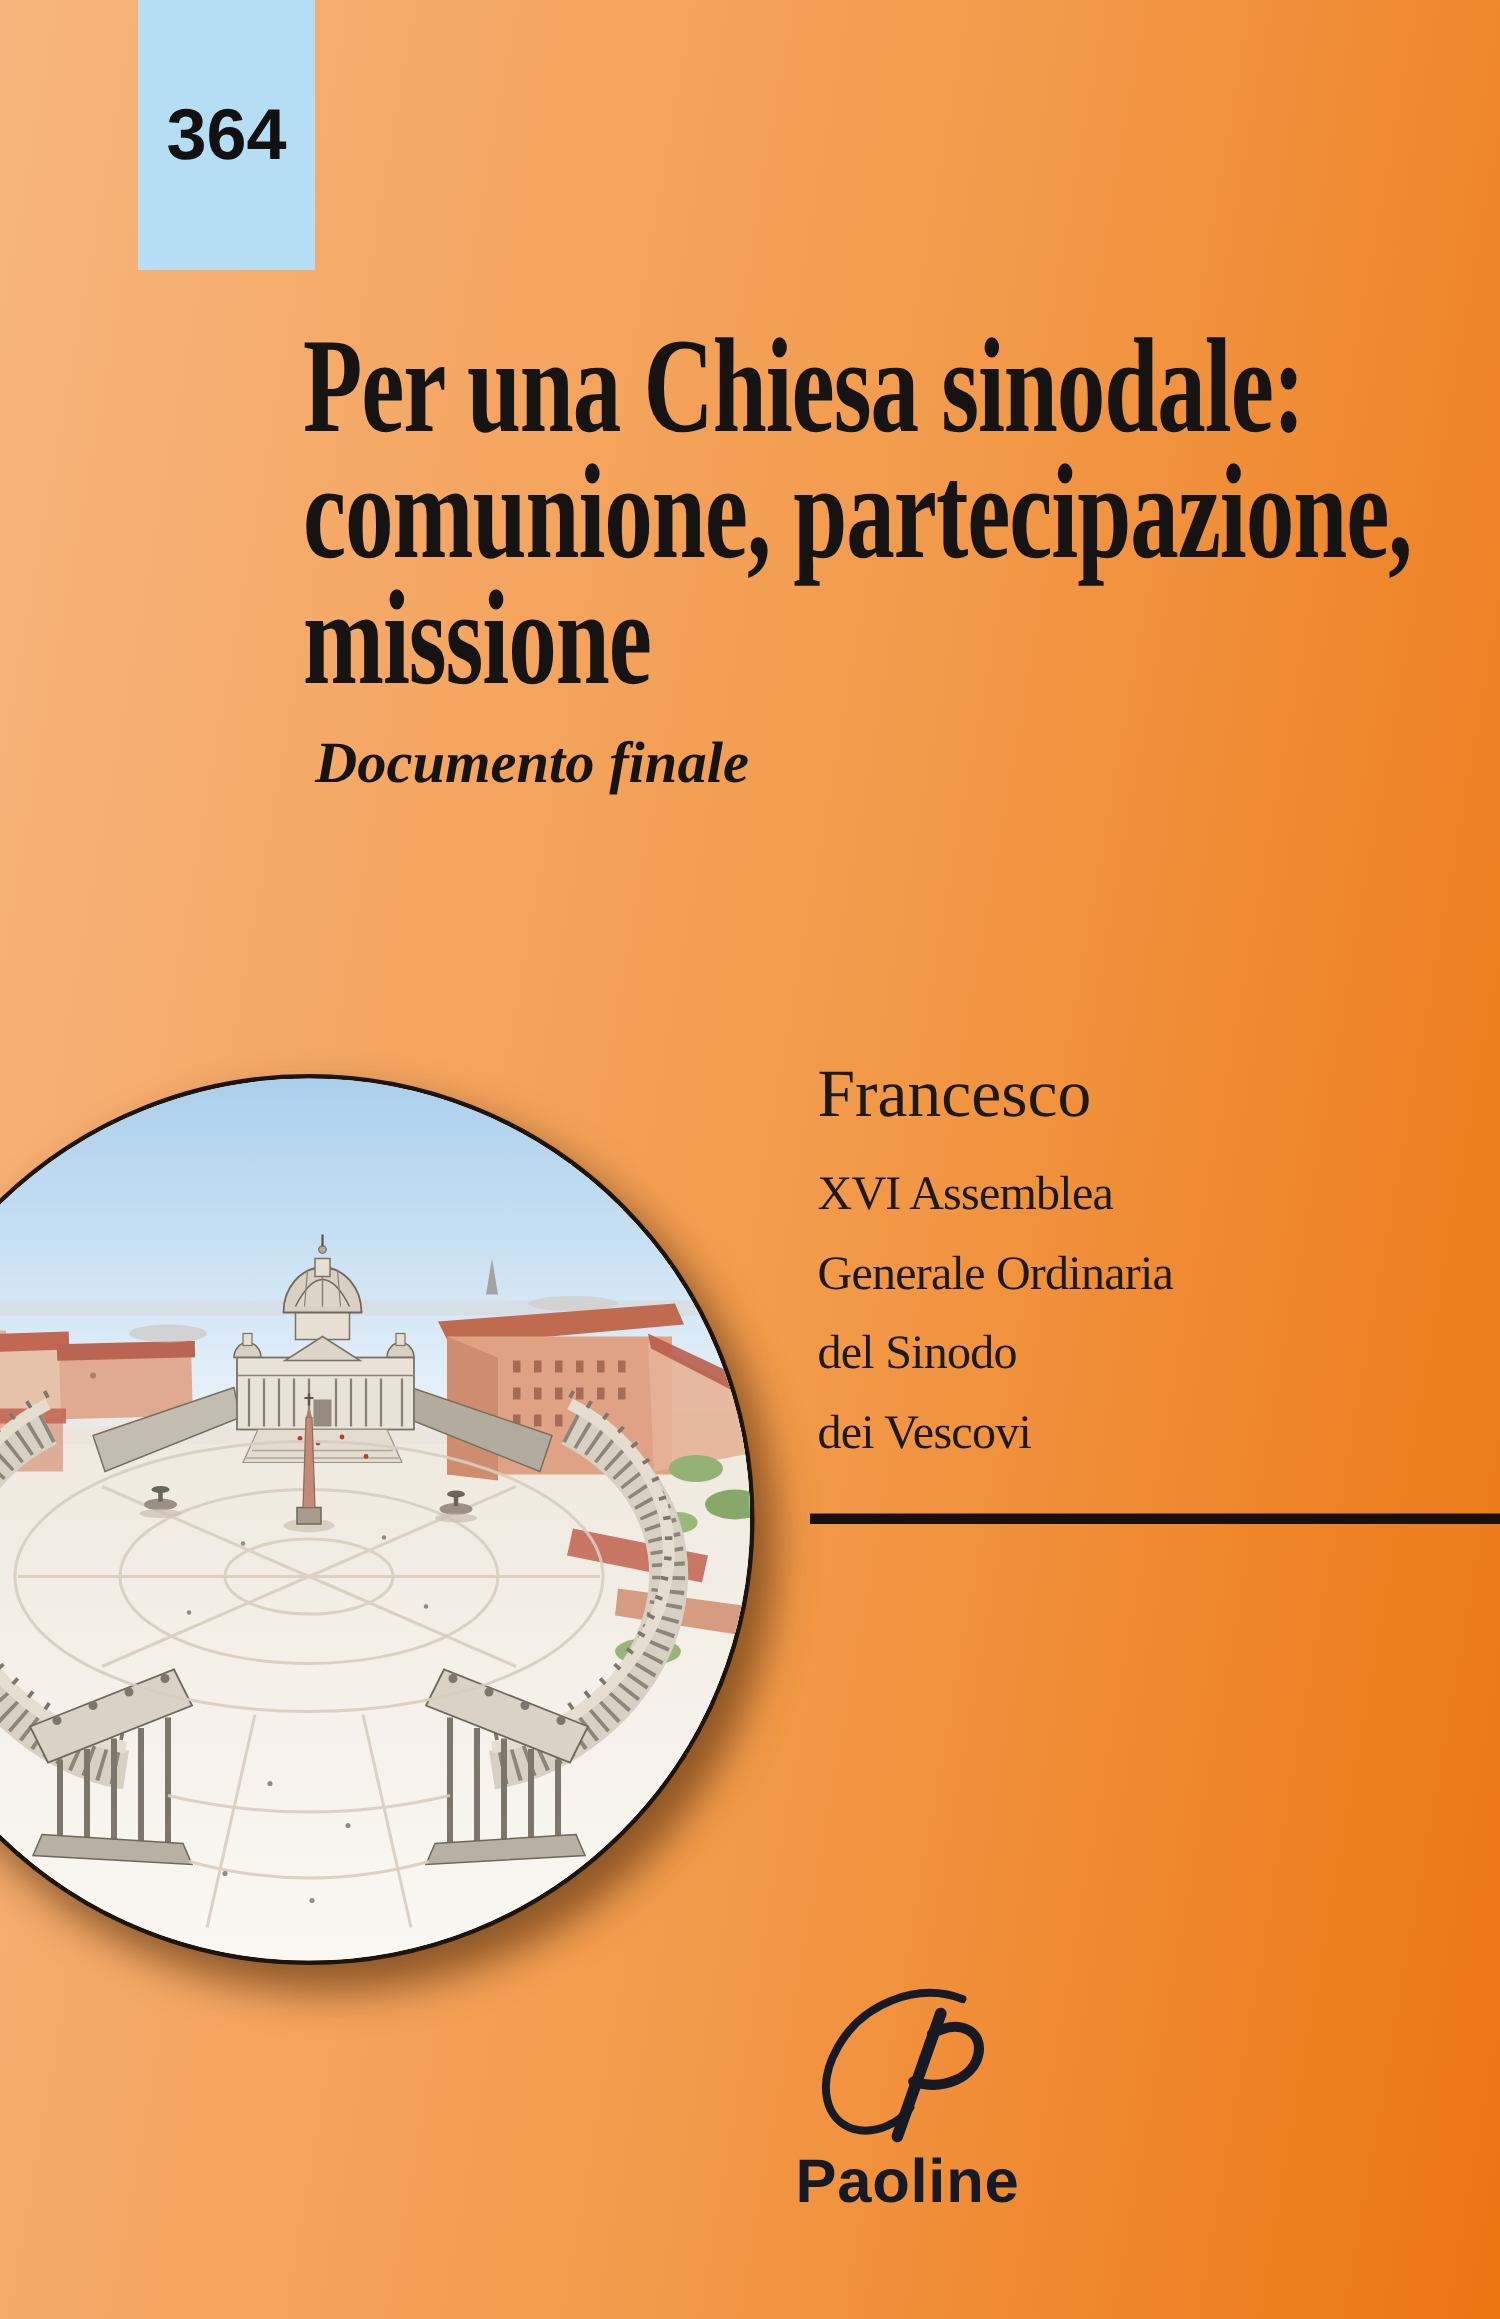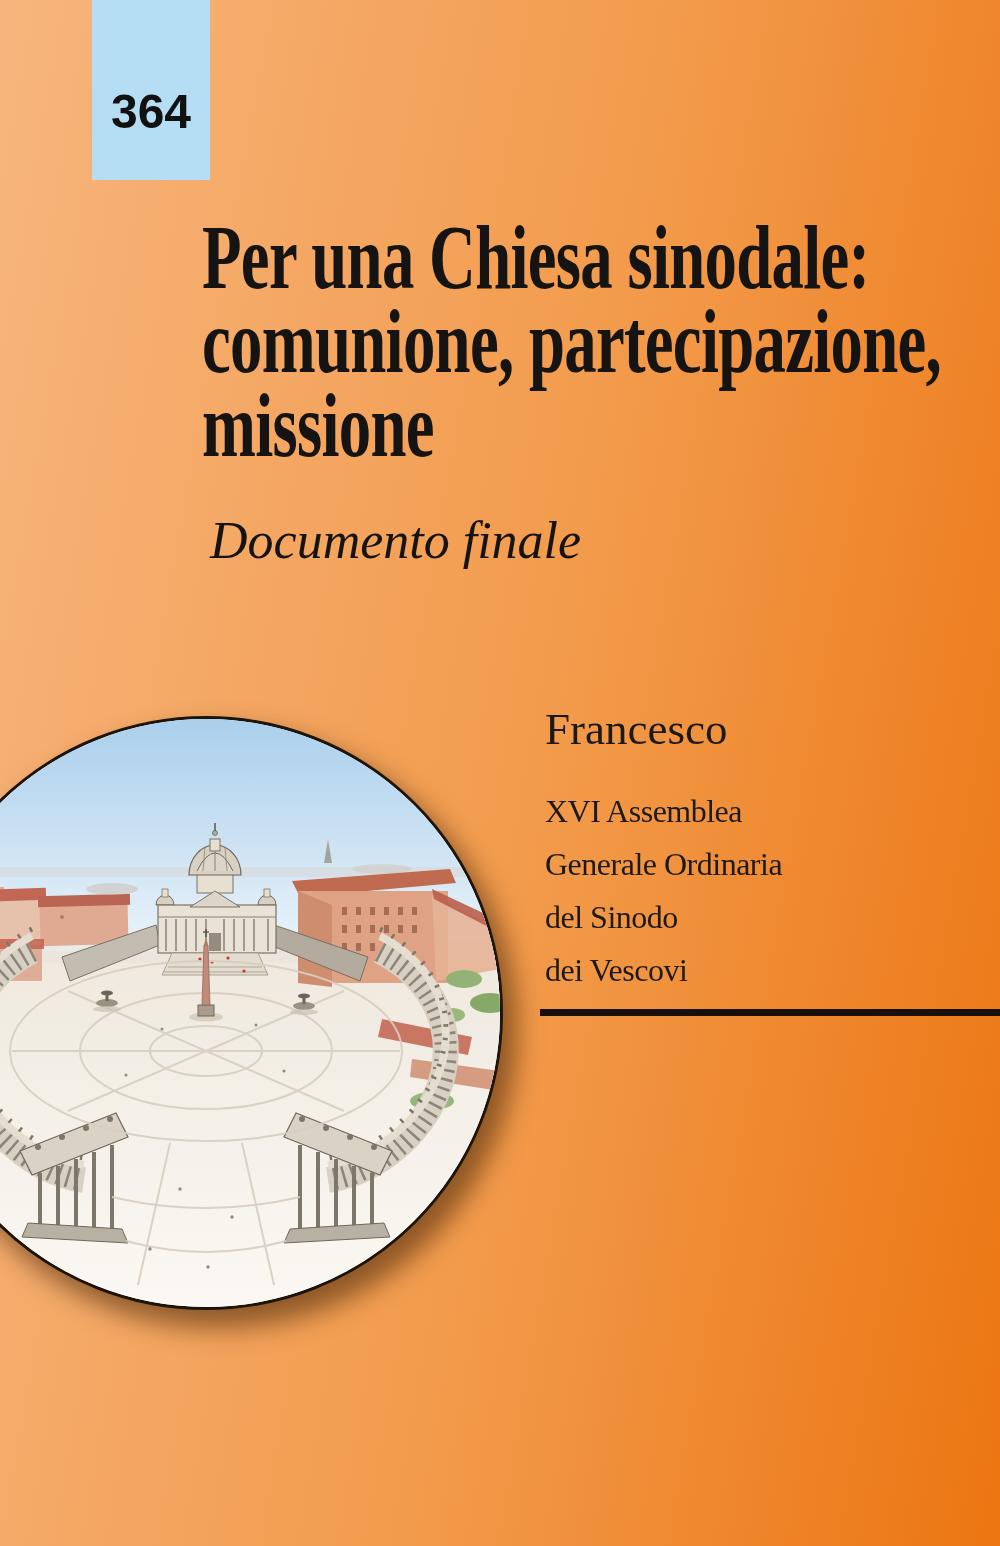--- a/index.html
+++ b/index.html
@@ -18,59 +18,59 @@
   .cover{
     position:relative;
     width:1000px;height:1546px;
     overflow:hidden;
     background:linear-gradient(100deg,var(--background-gradient-left) 0%,#f29a4a 55%,var(--background-gradient-right) 100%);
   }
   .badge{
     position:absolute;left:92px;top:0;width:118px;height:180px;
     background:var(--badge-background);
     display:flex;justify-content:center;align-items:flex-start;
-    padding-top:88px;box-sizing:border-box;
+    padding-top:67px;box-sizing:border-box;
   }
   .badge span{
     font-family:"Liberation Sans",sans-serif;
     font-weight:700;font-size:48px;line-height:1;
     color:var(--badge-text);letter-spacing:0;
   }
   .title{
     position:absolute;left:202px;top:216px;margin:0;
     width:1080px;
     font-family:"Liberation Serif",serif;
     font-weight:700;font-size:90px;line-height:84px;
     color:var(--title-text);
     white-space:pre-line;
     transform:scaleX(0.72);transform-origin:0 0;
     letter-spacing:-1px;
   }
   .subtitle{
-    position:absolute;left:210px;top:512px;
+    position:absolute;left:210px;top:488px;
     font-family:"Liberation Serif",serif;
-    font-style:italic;font-weight:400;font-size:52px;line-height:1.1;
+    font-style:italic;font-weight:700;font-size:39px;line-height:1.1;
     color:var(--title-text);
   }
   .illustration{
     position:absolute;left:-91px;top:716px;
     width:588px;height:588px;border-radius:50%;
     border:3px solid var(--circle-outline);
     overflow:hidden;background:#fff;
     box-shadow:12px 16px 26px 2px rgba(61,29,4,0.55);
   }
   .illustration svg{display:block;width:100%;height:100%;}
   .author-block{
     position:absolute;left:545px;top:704px;
     color:var(--body-text);
   }
   .author{
     font-family:"Liberation Serif",serif;
     font-size:45px;line-height:50px;font-weight:400;
-    margin-bottom:31px;
+    margin-bottom:15px;
   }
   .institution{
     font-family:"Liberation Serif",serif;
     font-size:32px;line-height:53px;font-weight:400;
     letter-spacing:-0.5px;
     white-space:pre-line;
   }
   .rule{
     position:absolute;left:540px;top:1009px;
     width:460px;height:7px;background:var(--rule);
@@ -320,14 +320,24 @@
   <div class="author-block">
     <div class="author">Francesco</div>
     <div class="institution">XVI Assemblea
 Generale Ordinaria
 del Sinodo
 dei Vescovi</div>
   </div>
 
   <div class="rule"></div>
 
+  <div class="logo">
+    <svg class="logo-mark" viewBox="0 0 130 112" xmlns="http://www.w3.org/2000/svg">
+      <g fill="none" stroke="#151a24" stroke-linecap="round">
+        <path d="M103,9 C 72,-3 34,12 17,42 C 2,68 8,93 28,99 C 44,103 60,94 67,84" stroke-width="5.5"></path>
+        <path d="M88,19 L 58,104" stroke-width="8"></path>
+        <path d="M82,33 C 102,22 117,32 114,47 C 111,63 90,73 69,66" stroke-width="7"></path>
+      </g>
+    </svg>
+    <div class="logo-word">Paoline</div>
+  </div>
 
 </div>
 
 </body></html>

